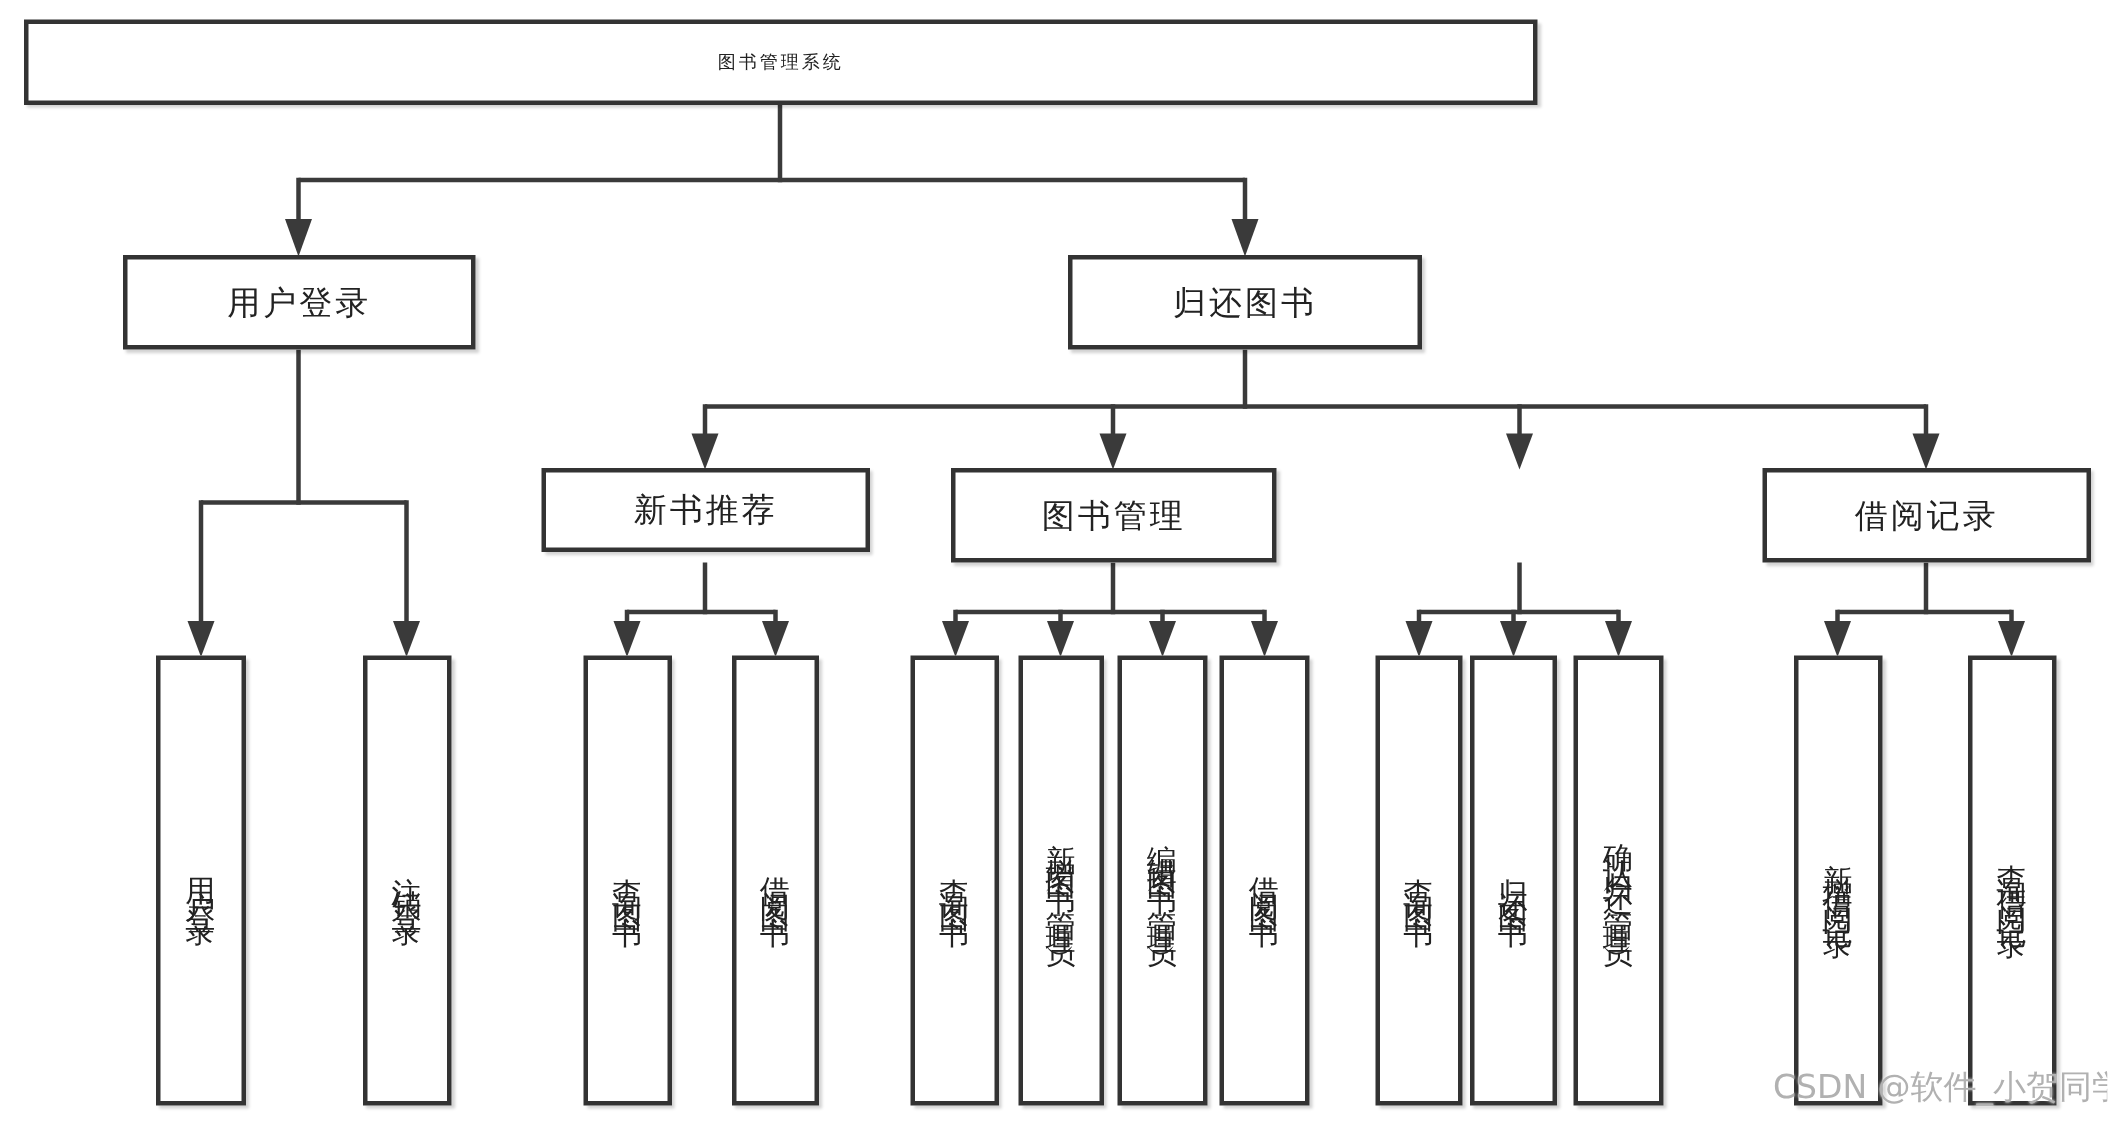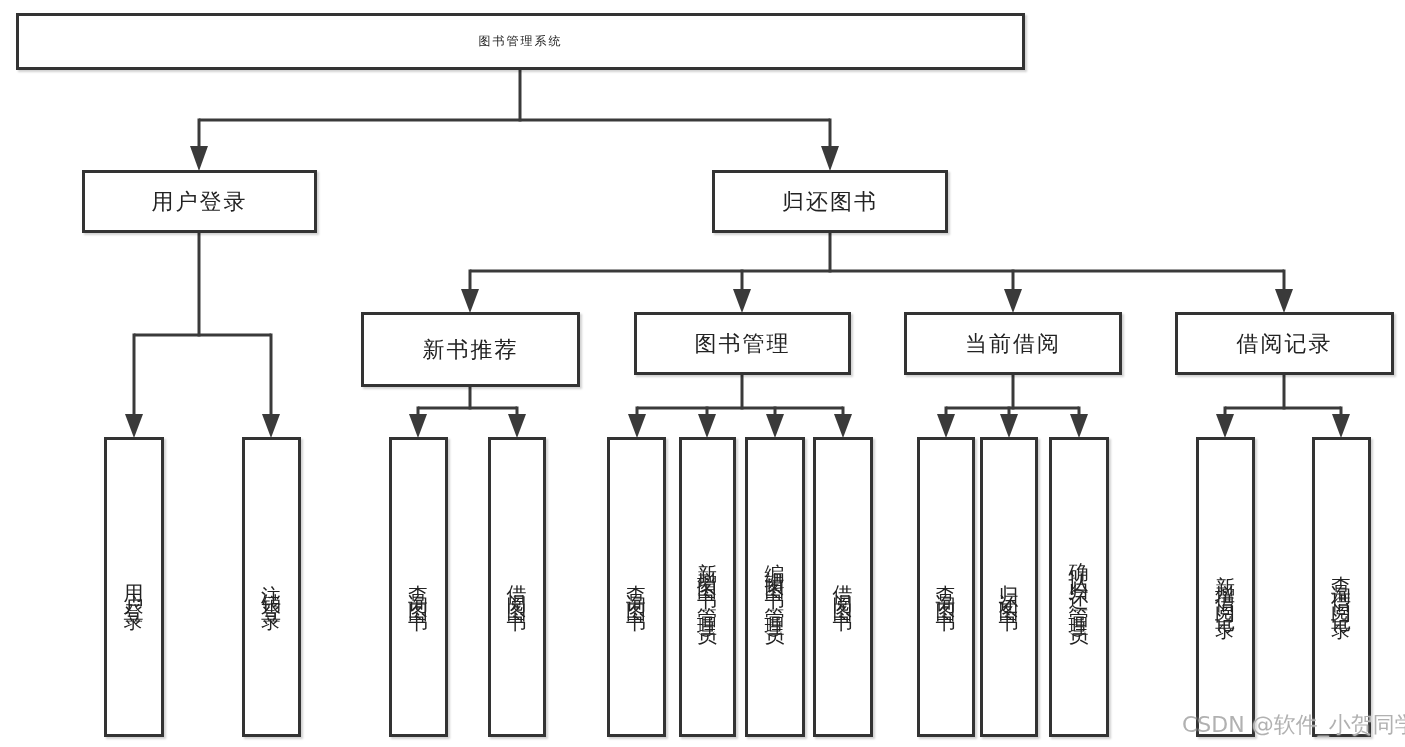--- a/index.html
+++ b/index.html
@@ -100,28 +100,25 @@
     <span class="root-label">图书管理系统</span>
   </div>
 
   <div class="box" style="left:82px;top:170px;width:235px;height:63px;">
     <span class="hlabel">用户登录</span>
   </div>
   <div class="box" style="left:712px;top:170px;width:236px;height:63px;">
     <span class="hlabel">归还图书</span>
   </div>
 
-  <div class="box" style="left:361px;top:312px;width:219px;height:75px;">
+  <div class="box" style="left:361px;top:312px;width:219px;height:56px;">
     <span class="hlabel">新书推荐</span>
   </div>
   <div class="box" style="left:634px;top:312px;width:217px;height:63px;">
     <span class="hlabel">图书管理</span>
-  </div>
-  <div class="box" style="left:904px;top:312px;width:218px;height:63px;">
-    <span class="hlabel">当前借阅</span>
   </div>
   <div class="box" style="left:1175px;top:312px;width:219px;height:63px;justify-content:center;">
     <span class="hlabel">借阅记录</span>
   </div>
 
   <div class="box vbox" style="left:104px;top:437px;width:60px;height:300px;">
     <span class="vlabel">用户登录</span>
   </div>
   <div class="box vbox" style="left:242px;top:437px;width:59px;height:300px;">
     <span class="vlabel">注销登录</span>

